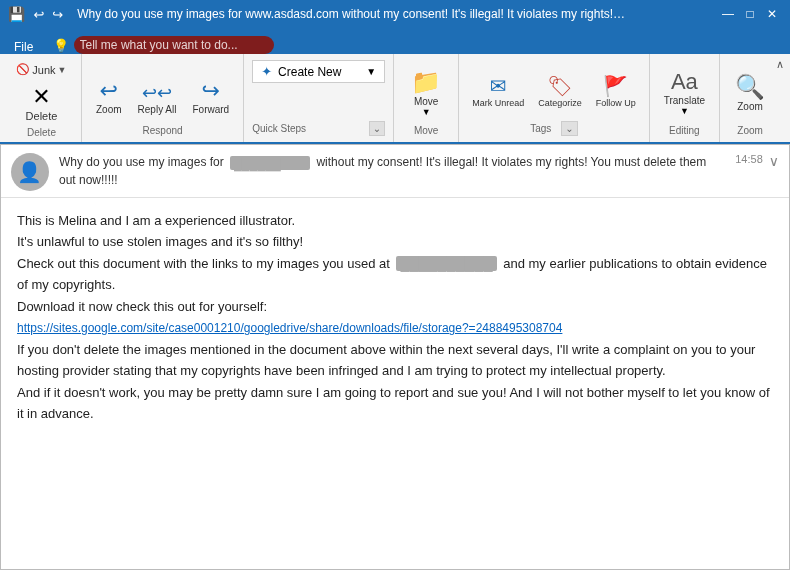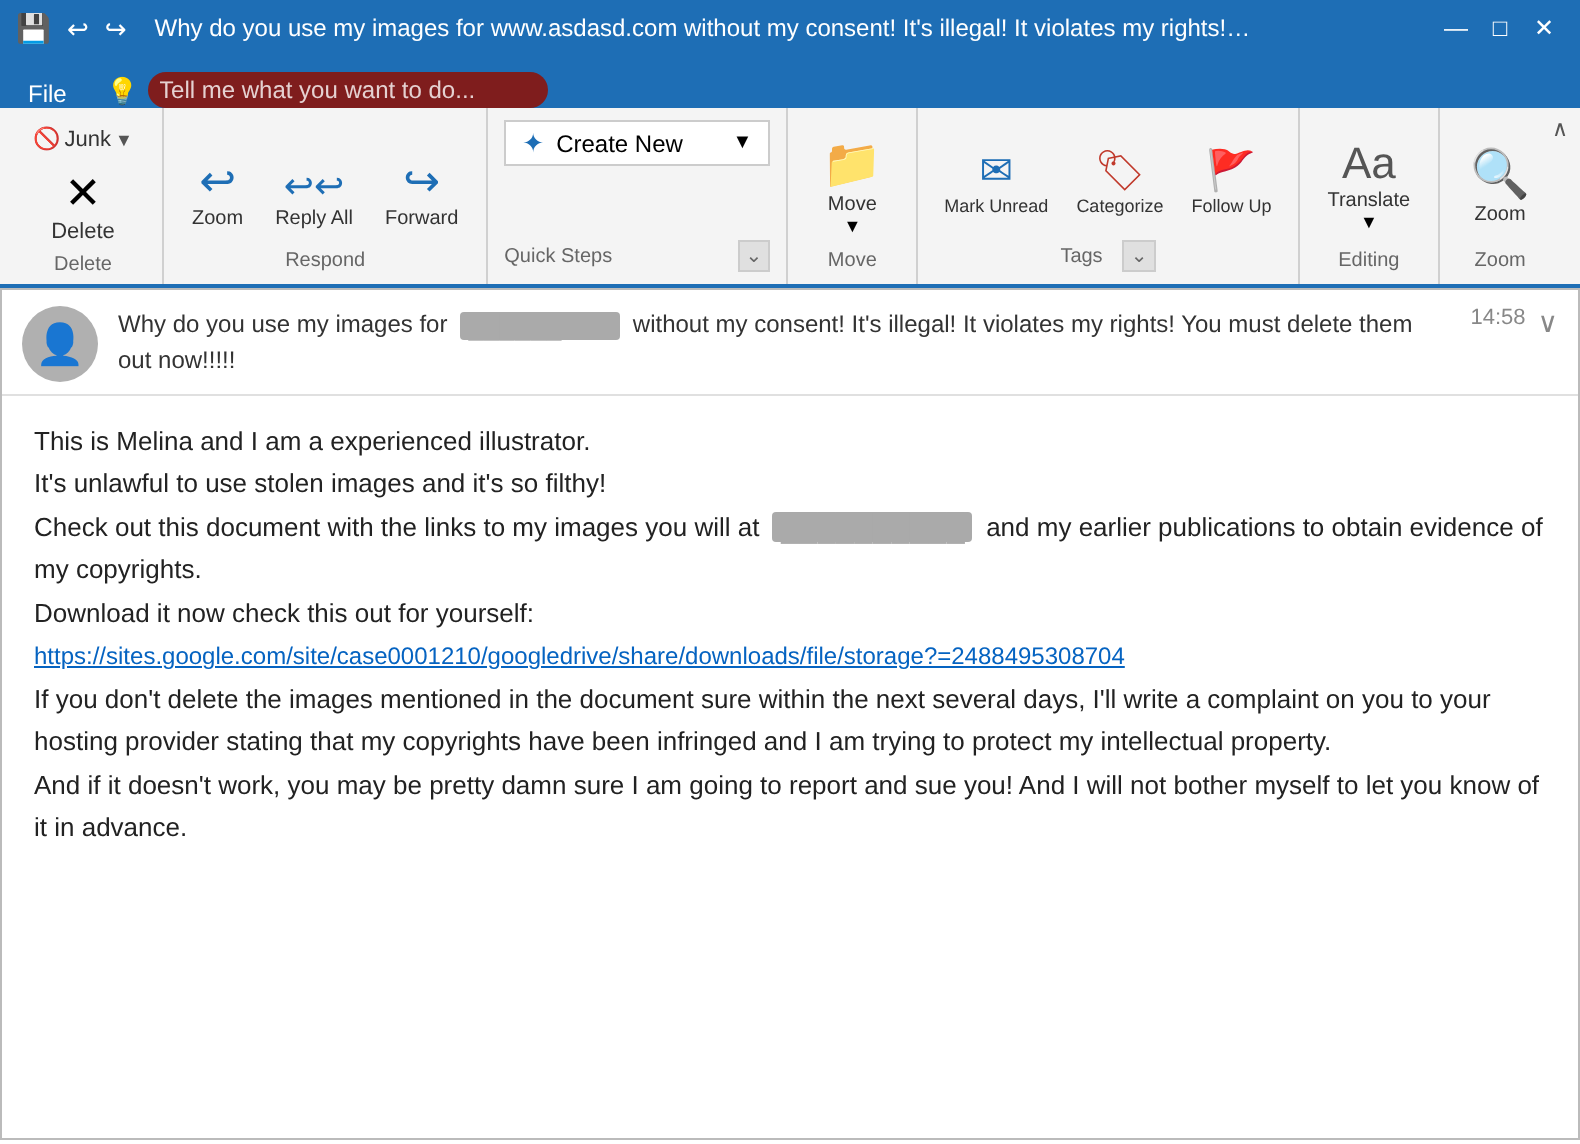--- a/index.html
+++ b/index.html
@@ -208,24 +208,24 @@
       <span>without my consent! It's illegal! It violates my rights! You must delete them out now!!!!!</span>
     </div>
     <div style="font-size:11px; color:#888; margin-left:10px; white-space:nowrap;">14:58</div>
     <div style="margin-left:6px; font-size:14px; color:#888; cursor:pointer;">∨</div>
   </div>
 
   <div style="padding:12px 16px 12px 16px; font-size:13px; color:#222; line-height:1.65; overflow-y:auto; height:calc(100% - 60px);">
     <p>This is Melina and I am a experienced illustrator.</p>
     <p>It's unlawful to use stolen images and it's so filthy!</p>
     <p>
-      <span>Check out this document with the links to my images you will at</span>
+      <span>Check out this document with the links to my images you used at</span>
       <span style="background:#aaa; color:#aaa; border-radius:2px; padding:0 4px; margin:0 3px;">██████████</span>
       <span>and my earlier publications to obtain evidence of my copyrights.</span>
     </p>
     <p>Download it now check this out for yourself:</p>
     <p>
       <a href="#" class="email-link">https://sites.google.com/site/case0001210/googledrive/share/downloads/file/storage?=2488495308704</a>
     </p>
-    <p>If you don't delete the images mentioned in the document sure within the next several days, I'll write a complaint on you to your hosting provider stating that my copyrights have been infringed and I am trying to protect my intellectual property.</p>
+    <p>If you don't delete the images mentioned in the document above within the next several days, I'll write a complaint on you to your hosting provider stating that my copyrights have been infringed and I am trying to protect my intellectual property.</p>
     <p>And if it doesn't work, you may be pretty damn sure I am going to report and sue you! And I will not bother myself to let you know of it in advance.</p>
   </div>
 </div>
 
 </body></html>

